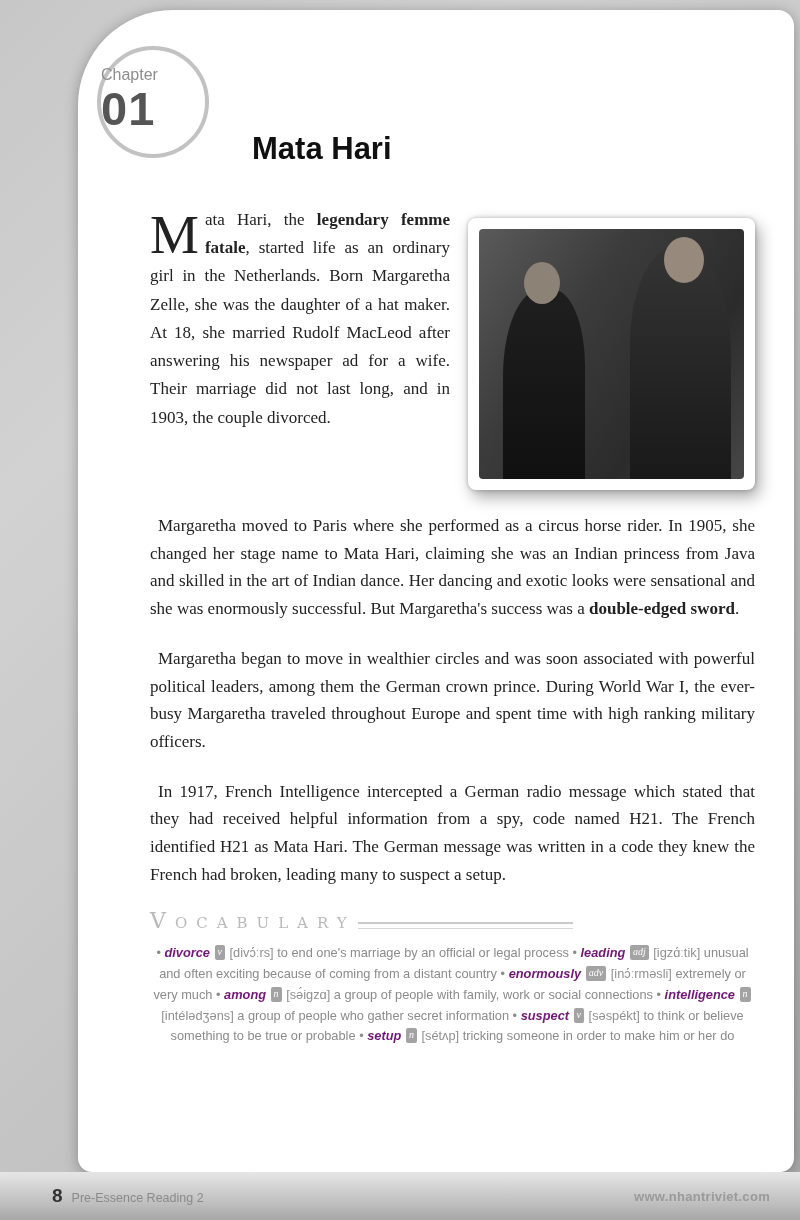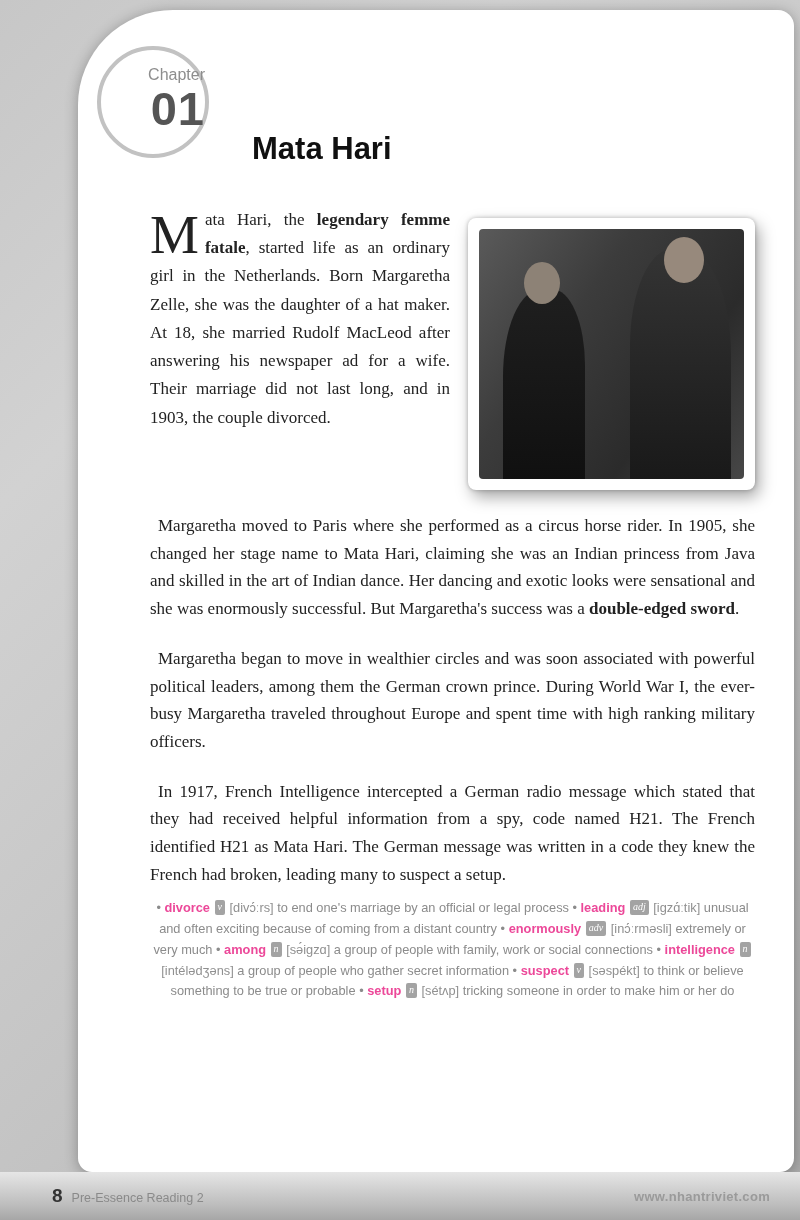--- a/index.html
+++ b/index.html
@@ -8,21 +8,21 @@
     background: linear-gradient(135deg, #c7c7c7 0%, #d2d2d2 25%, #c3c3c3 60%, #a8a8a8 100%);
     font-family: "Liberation Serif", serif;
   }
   .card {
     position: absolute; left: 78px; top: 10px; width: 716px; height: 1162px;
     background: #fff; border-radius: 95px 16px 14px 14px;
     box-shadow: 0 2px 14px rgba(0,0,0,.30);
   }
   .chapter-circle {
     position: absolute; left: 97px; top: 46px; width: 104px; height: 104px;
-    border: 4px solid #c2c2c2; border-radius: 50%; background: #fff; text-align: right;
+    border: 4px solid #c2c2c2; border-radius: 50%; background: #fff; text-align: left;
     font-family: "Liberation Sans", sans-serif; z-index: 2;
   }
   .chapter-label { display: block; margin-top: 16px; font-size: 16px; color: #8d8d8d; }
   .chapter-number { display: block; font-size: 47px; font-weight: bold; color: #555; line-height: 1.08; letter-spacing: 1px; }
   .page-title {
     position: absolute; left: 252px; top: 110px; z-index: 2;
     font-family: "Liberation Sans", sans-serif; font-size: 31px; font-weight: bold; color: #101010;
   }
   .content { position: absolute; left: 150px; top: 206px; width: 605px; color: #222; z-index: 2; }
 
@@ -54,21 +54,21 @@
     letter-spacing: 9px; color: #b9b9b9; text-shadow: 0 1px 0 #fff;
   }
   .vocab-rule {
     width: 215px; height: 4px; margin-left: 2px; transform: translateY(5px);
     border-top: 2px solid #cacaca; border-bottom: 1px solid #d6d6d6;
   }
   .vocab-text {
     margin: 10px 0 0; text-align: center; font-family: "Liberation Sans", sans-serif;
     font-size: 12.8px; line-height: 1.62; color: #8b8b8b;
   }
-  .v-word { color: #ec4899; }
+  .v-word { color: #701a75; font-style: italic; }
   .v-pos {
     display: inline-block; background: #a3a3a3; color: #fff; font-style: italic;
     font-family: "Liberation Serif", serif; font-size: 10px; line-height: 1;
     padding: 2px 3px 3px; border-radius: 2px; vertical-align: 2px; margin: 0 1px;
   }
   .v-phon { color: #909090; }
   .v-sep { color: #8b8b8b; }
 
   .footer {
     position: absolute; left: 0; bottom: 0; width: 100%; height: 48px; box-sizing: border-box;
@@ -106,20 +106,24 @@
       </div>
     </div>
   </div>
 
   <p class="para"><span>Margaretha moved to Paris where she performed as a circus horse rider. In 1905, she changed her stage name to Mata Hari, claiming she was an Indian princess from Java and skilled in the art of Indian dance. Her dancing and exotic looks were sensational and she was enormously successful. But Margaretha's success was a </span><b>double-edged sword</b><span>.</span></p>
 
   <p class="para">Margaretha began to move in wealthier circles and was soon associated with powerful political leaders, among them the German crown prince. During World War I, the ever-busy Margaretha traveled throughout Europe and spent time with high ranking military officers.</p>
 
   <p class="para">In 1917, French Intelligence intercepted a German radio message which stated that they had received helpful information from a spy, code named H21. The French identified H21 as Mata Hari. The German message was written in a code they knew the French had broken, leading many to suspect a setup.</p>
 
+  <div class="vocab-head">
+    <span class="vocab-title">Vocabulary</span>
+    <span class="vocab-rule"></span>
+  </div>
 
   <p class="vocab-text">
     <span>
       <span class="v-sep">•</span>
       <b class="v-word">divorce</b>
       <span class="v-pos">v</span>
       <span class="v-phon">[divɔ́ːrs]</span>
       <span class="v-def">to end one's marriage by an official or legal process</span>
     </span>
     <span>

